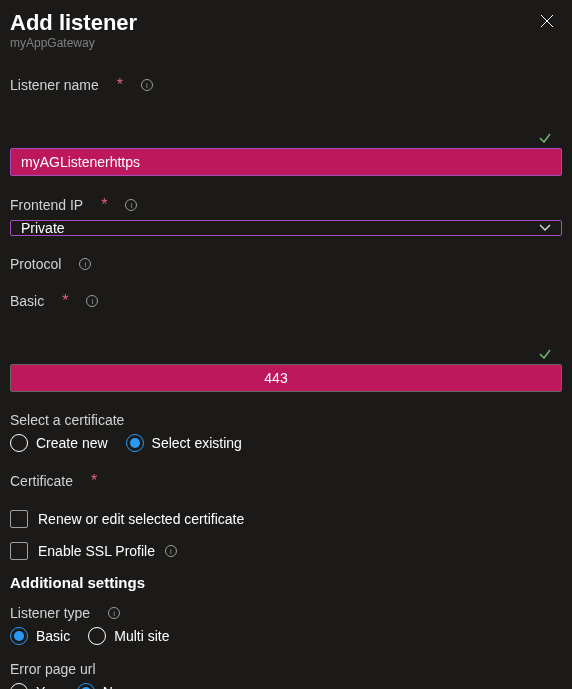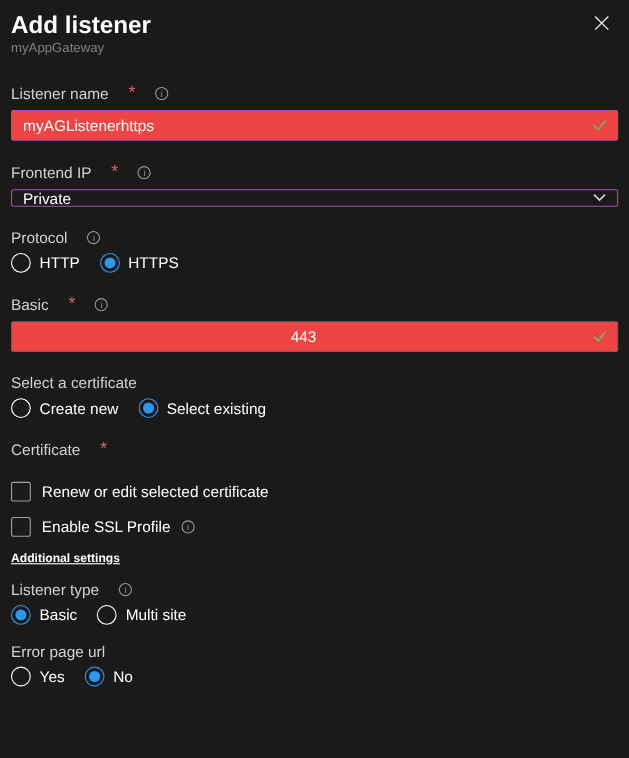--- a/index.html
+++ b/index.html
@@ -64,27 +64,28 @@
       border-radius: 50%;
       display: inline-flex;
       align-items: center;
       justify-content: center;
       font-size: 8px;
       color: #9a9a9a;
     }
     .text-input {
       width: 100%;
       height: 28px;
-      background: #ef4444;
+      background: #be185d;
       border: 1px solid #a64cc2;
       border-radius: 2px;
       color: #ffffff;
       padding: 0 10px;
       font-size: 14px;
       outline: none;
+      margin-top: 48px;
     }
     .text-input.checked {
       position: relative;
       padding-right: 30px;
     }
     .input-check {
       position: absolute;
       right: 10px;
       top: 50%;
       transform: translateY(-50%);
@@ -157,26 +158,25 @@
       border: 1px solid #a0a0a0;
       border-radius: 2px;
       cursor: pointer;
       flex-shrink: 0;
     }
     .checkbox-label {
       font-size: 14px;
       color: #ffffff;
     }
     .section-heading {
-      font-size: 11px;
+      font-size: 15px;
       font-weight: 600;
       color: #ffffff;
       margin-top: 12px;
       margin-bottom: 14px;
-      text-decoration: underline;
     }
     .checkmark-svg { display:block; }
   </style>
 </head>
 <body>
 
 <div class="header">
   <div>
     <div class="title">Add listener</div>
     <div class="subtitle">myAppGateway</div>
@@ -221,32 +221,20 @@
         </svg>
     </span>
   </div>
 </div>
 
 <div class="field-group">
   <div class="label-row">
     <span class="label">Protocol</span>
     <span class="info-icon">i</span>
   </div>
-  <div class="radio-row">
-    <div class="radio-item">
-      <span class="radio-outer"></span>
-      <span class="radio-label">HTTP</span>
-    </div>
-    <div class="radio-item">
-      <span class="radio-outer selected">
-          <span class="radio-inner"></span>
-        </span>
-      <span class="radio-label">HTTPS</span>
-    </div>
-  </div>
 </div>
 
 <div class="field-group">
   <div class="label-row">
     <span class="label">Basic</span>
     <span class="required">*</span>
     <span class="info-icon">i</span>
   </div>
   <div class="input-wrap">
     <input class="text-input checked" style="border-color: rgb(102, 102, 102); text-align: center;" value="443">

